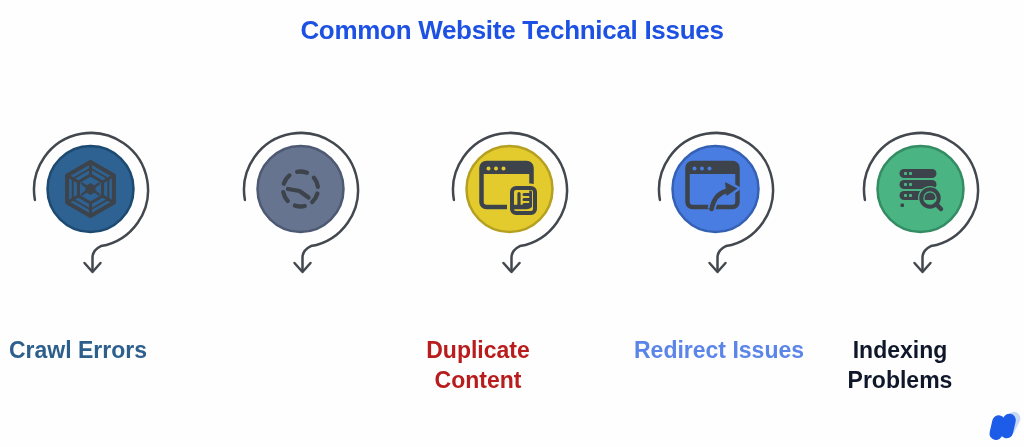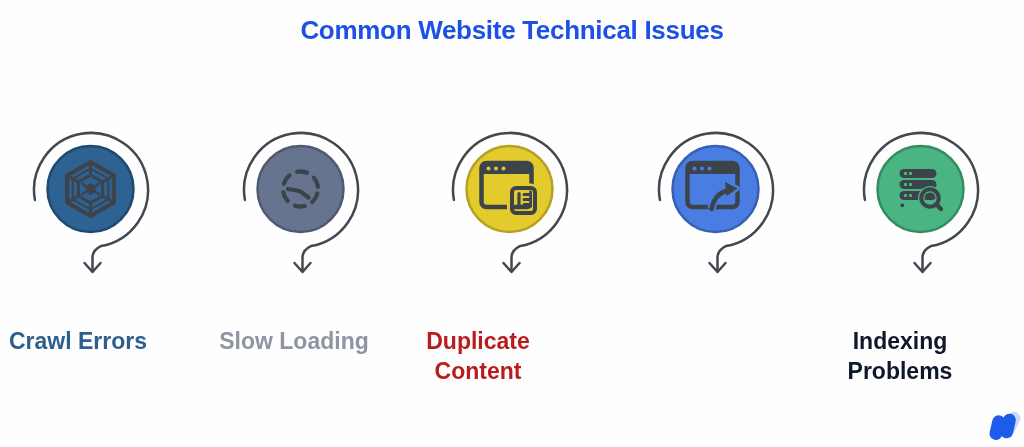--- a/index.html
+++ b/index.html
@@ -14,21 +14,21 @@
     position:absolute;left:0;top:15px;width:1024px;
     text-align:center;
     font-size:26px;font-weight:700;letter-spacing:-0.3px;
   }
   .item-svg{
     position:absolute;top:122px;
     width:152px;height:162px;
   }
   .swirl{fill:none;stroke-width:2.5;stroke-linecap:round;stroke-linejoin:round;}
   .label{
-    position:absolute;top:327px;
+    position:absolute;top:336px;
     transform:translateX(-50%);
     font-size:23px;line-height:1.3;font-weight:700;
     text-align:center;white-space:nowrap;
   }
   .label.wrap{white-space:normal;width:170px;}
   .logo{position:absolute;left:984px;top:406px;width:40px;height:40px;}
   .g-stroke{fill:none;stroke-linecap:round;stroke-linejoin:round;}
 </style>
 </head>
 <body>
@@ -124,22 +124,22 @@
       </g>
       <circle cx="9.5" cy="9" r="8.75" fill="none" stroke-width="6.5" stroke="#4ab583"></circle>
       <g class="g-stroke" stroke="#3d434b">
         <circle cx="9.5" cy="9" r="8.75" stroke-width="4"></circle>
         <path d="M15.8 15.2 L20.5 20" stroke-width="4.5"></path>
       </g>
     </g>
   </svg>
 
   <div class="label" style="left: 78px; color: rgb(45, 95, 141);">Crawl Errors</div>
-  <div class="label" style="left: 294px; color: rgb(142, 148, 162);">Slow Loading</div>
   <div class="label wrap" style="left: 478px; color: #b91c1c;">Duplicate Content</div>
+  <div class="label" style="left: 719px; color: rgb(91, 133, 232);">Redirect Issues</div>
   <div class="label wrap" style="left: 900px; color: #0f172a;">Indexing Problems</div>
 
   <svg class="logo" viewBox="0 0 40 40">
     <rect x="21" y="5" width="13" height="24" rx="6.5" opacity="0.65" transform="rotate(26 27 17)" fill="#aac3f2"></rect>
     <rect x="7" y="9" width="13" height="25" rx="6.5" transform="rotate(13 13 21)" fill="#1d5ce8"></rect>
     <rect x="17.5" y="7.5" width="13" height="25" rx="6.5" transform="rotate(13 24 20)" fill="#1d5ce8"></rect>
   </svg>
 
 </div>
 

